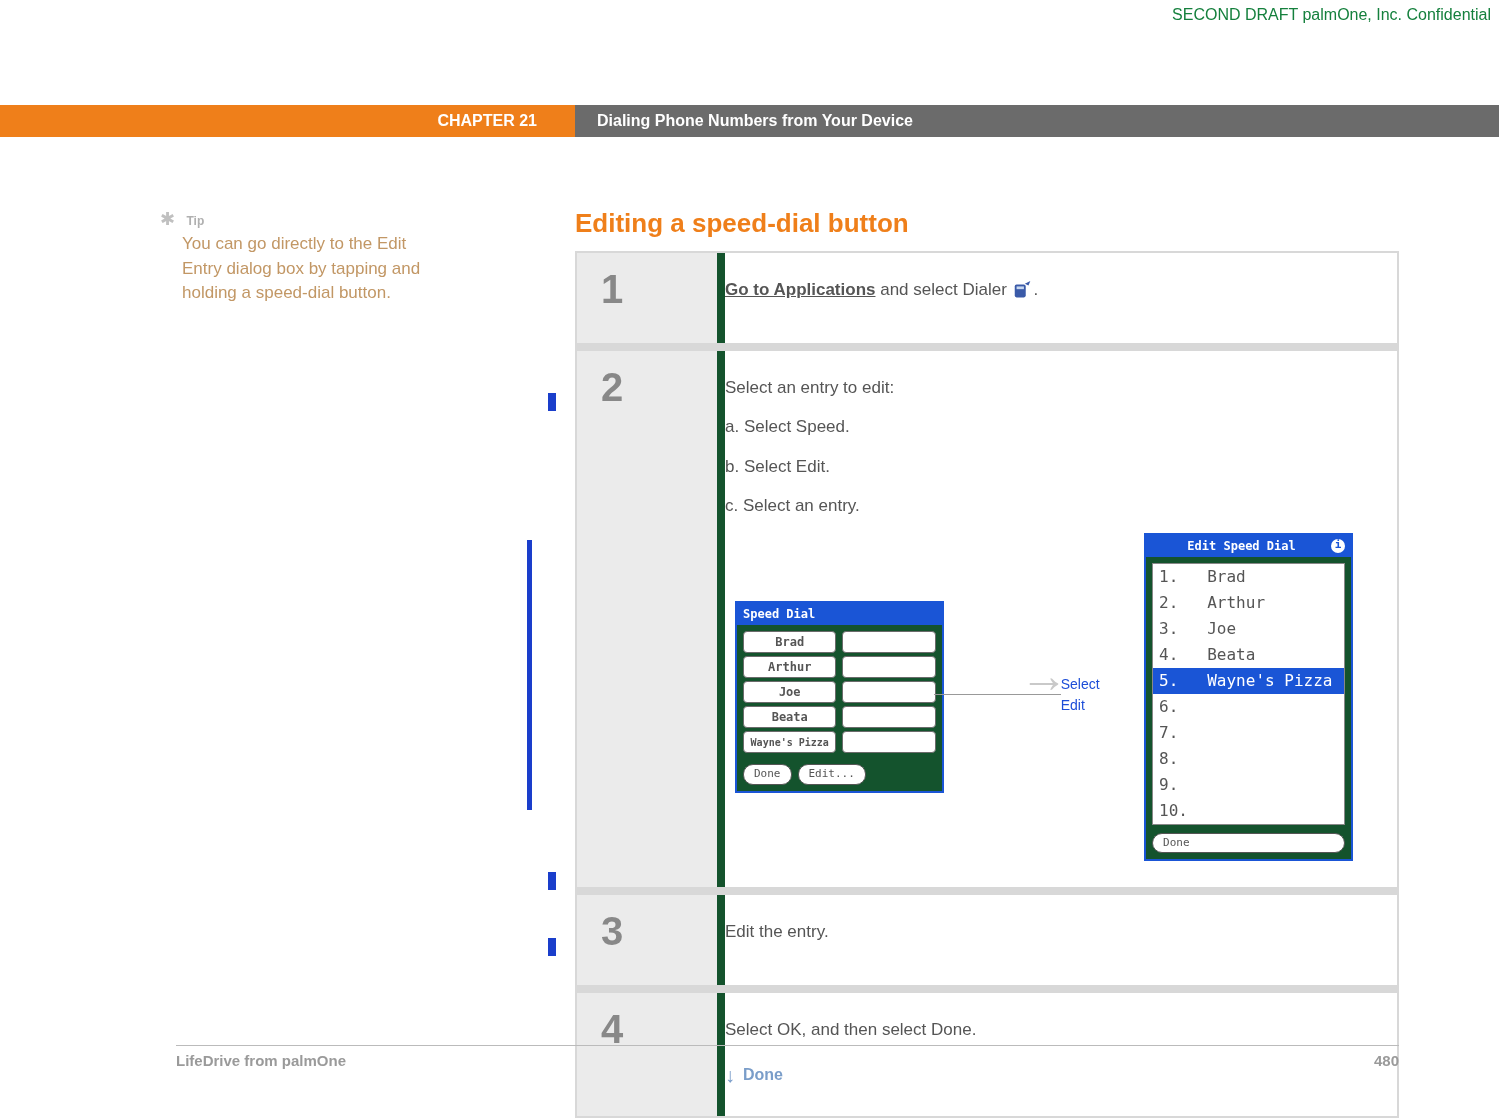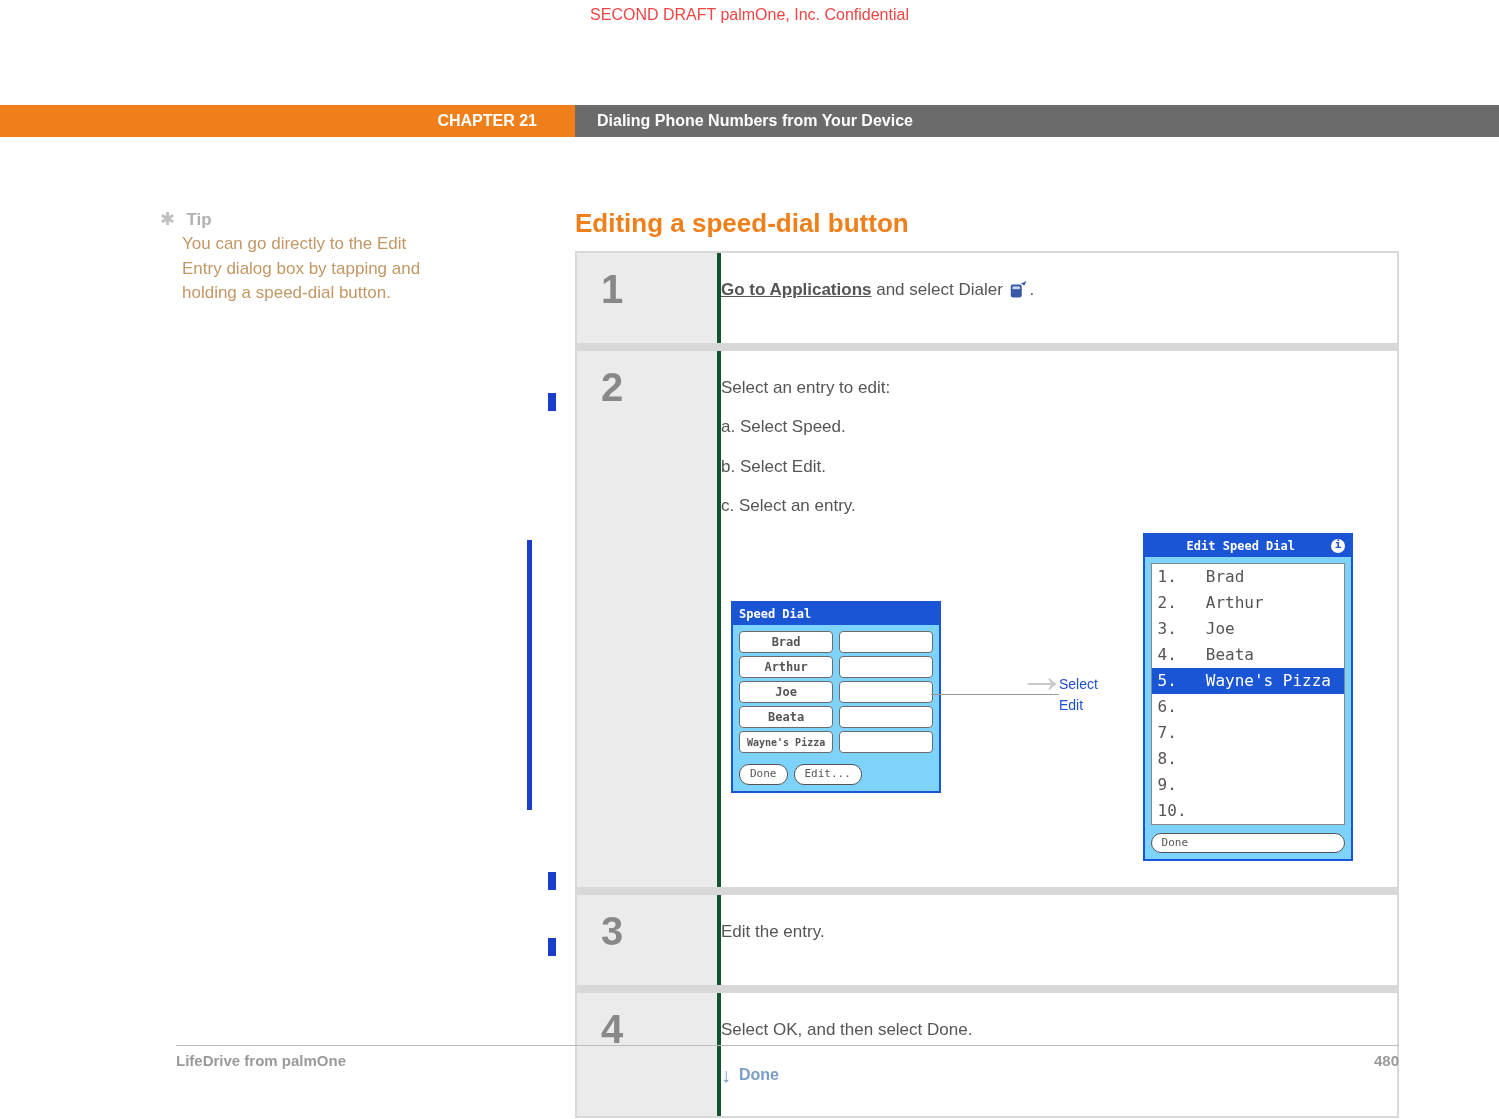--- a/index.html
+++ b/index.html
@@ -1,39 +1,39 @@
 <!DOCTYPE html>
 <html><head>
 <meta charset="utf-8">
 <style>
   * { box-sizing: border-box; margin: 0; padding: 0; }
   body { font-family: Arial, Helvetica, sans-serif; background: #fff; width: 1499px; height: 1119px; position: relative; color: #555; }
-  .confidential { position: absolute; top: 6px; left: 0; right: 0; text-align: center; color: #ef4444; font-size: 16px; }
+  .confidential { position: absolute; top: 6px; left: 0; right: 8px; text-align: right; color: #15803d; font-size: 16px; }
   .chapter-bar { position: absolute; top: 105px; left: 0; right: 0; height: 32px; display: flex; }
   .chapter-left { background: #ef7f1a; color: #fff; font-weight: bold; font-size: 16px; display: flex; align-items: center; justify-content: flex-end; padding-right: 38px; width: 575px; padding-left: 24px; }
   .chapter-right { background: #6b6b6b; color: #fff; font-weight: bold; font-size: 16px; display: flex; align-items: center; padding-left: 22px; flex: 1; text-align: center; }
   .content { position: absolute; top: 208px; left: 160px; right: 100px; display: flex; }
   .sidebar { width: 415px; padding-right: 40px; }
   .tip-icon { color: #c0c0c0; font-size: 18px; display: inline-block; width: 22px; }
-  .tip-label { color: #b0b0b0; font-weight: bold; font-size: 17px; }
+  .tip-label { color: #b0b0b0; font-weight: bold; font-size: 12px; }
   .tip-body { color: #c29765; font-size: 17px; line-height: 1.45; margin-left: 22px; margin-top: 2px; max-width: 250px; }
   .main { flex: 1; }
   .section-title { color: #ef7f1a; font-weight: bold; font-size: 26px; margin-bottom: 12px; }
   .steps { border: 2px solid #d8d8d8; }
   .step { display: flex; border-bottom: 8px solid #d8d8d8; }
   .step:last-child { border-bottom: none; }
   .step-num { width: 140px; background: #ebebeb; color: #888; font-weight: bold; font-size: 40px; padding: 14px 0 0 24px; }
-  .step-body { flex: 1; background: #fff; padding: 24px 44px 26px 0; font-size: 17px; color: #555; line-height: 1.5; border-left: 4px solid #14532d; }
+  .step-body { flex: 1; background: #fff; padding: 24px 44px 26px 0; font-size: 17px; color: #555; line-height: 1.5; border-left: 8px solid #14532d; }
   .step-body p { margin-bottom: 14px; }
   .step-body .link { text-decoration: underline; font-weight: bold; color: #555; }
   .dialer-icon { display: inline-block; width: 22px; height: 18px; vertical-align: -3px; }
   .marker { position: absolute; width: 8px; height: 18px; background: #1a3ecb; }
   .marker-tall { position: absolute; width: 5px; background: #1a3ecb; }
   .mockups { display: flex; align-items: center; gap: 18px; margin-top: 8px; margin-left: 10px; }
-  .palm-screen { border: 2px solid #1a55d6; background: #7dd3fc; width: 215px; font-family: monospace; font-size: 13px; }
+  .palm-screen { border: 2px solid #1a55d6; background: #14532d; width: 215px; font-family: monospace; font-size: 13px; }
   .palm-title { background: #1a55d6; color: #fff; font-weight: bold; padding: 2px 6px; font-size: 12px; display: flex; justify-content: space-between; align-items: center; }
   .info-circle { width: 14px; height: 14px; border-radius: 50%; background: #fff; color: #1a55d6; font-weight: bold; font-size: 11px; display: inline-flex; align-items: center; justify-content: center; }
   .sd-rows { padding: 6px; }
   .sd-row { display: flex; gap: 6px; margin-bottom: 3px; }
   .sd-cell { border: 1px solid #6b6b6b; border-radius: 4px; height: 22px; flex: 1; display: flex; align-items: center; justify-content: center; font-weight: bold; background: #fff; font-size: 12px; }
   .sd-btns { display: flex; gap: 6px; padding: 2px 6px 6px 6px; }
   .sd-btn { border: 1px solid #555; border-radius: 10px; padding: 1px 10px; font-size: 11px; background: #fff; }
   .esd-list { border: 1px solid #888; margin: 6px; background: #fff; }
   .esd-row { padding: 1px 6px; white-space: pre; font-size: 16px; }
   .esd-row.selected { background: #1a55d6; color: #fff; }

